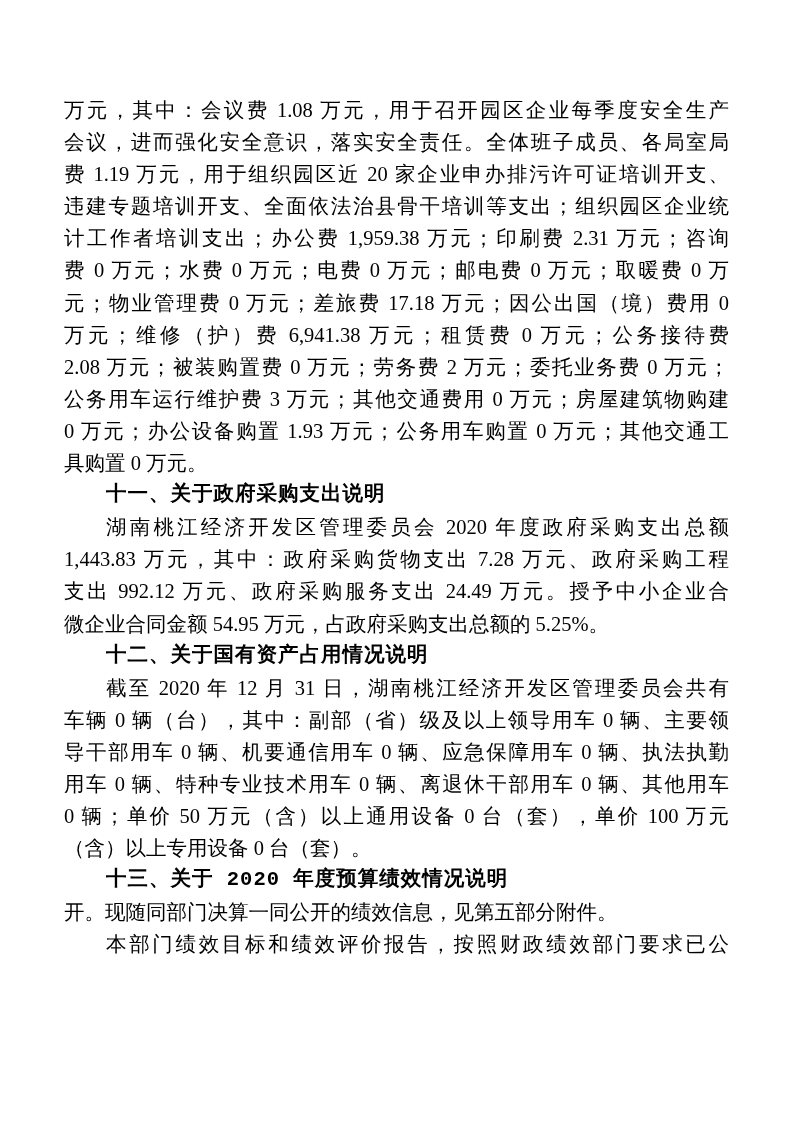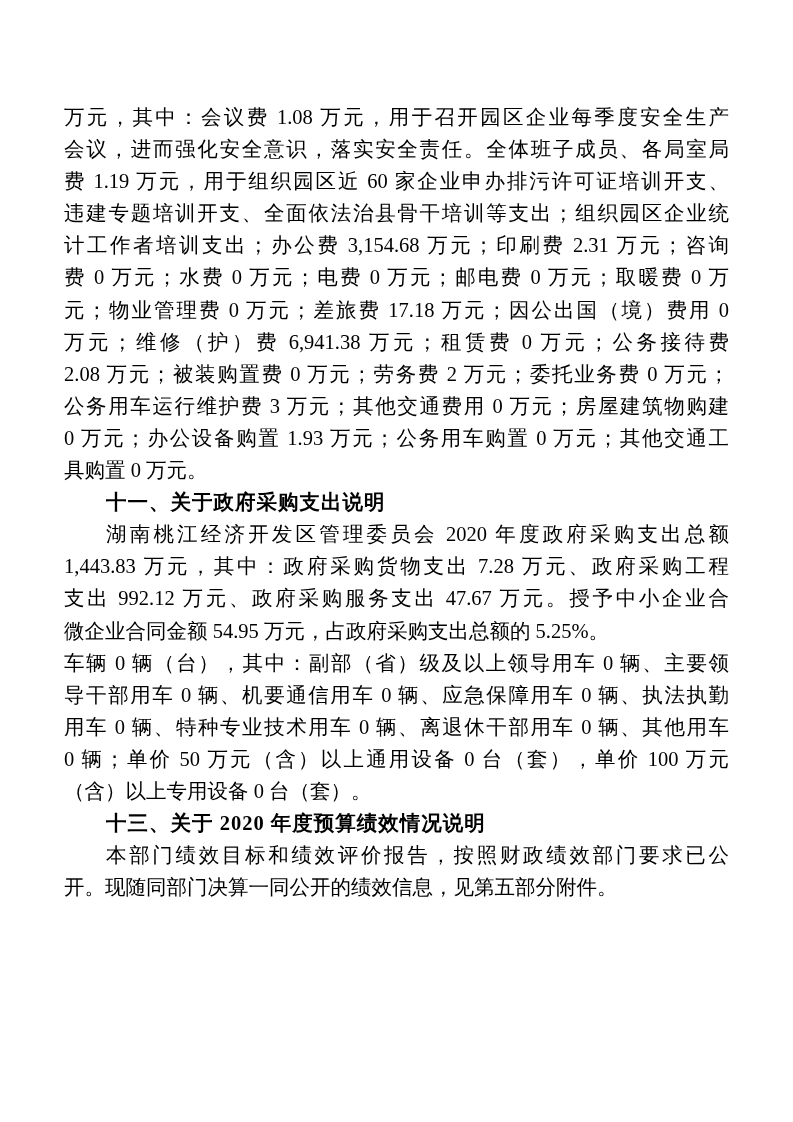--- a/index.html
+++ b/index.html
@@ -10,70 +10,72 @@
   .page {
     position: relative;
     width: 793px;
     height: 1122px;
     background: #ffffff;
     overflow: hidden;
   }
   .content {
     position: absolute;
     left: 64px;
-    top: 101px;
+    top: 94px;
     width: 665px;
   }
   .line {
     font-family: "Liberation Serif", "DejaVu Serif", serif;
     font-size: 20.5px;
     color: #000000;
     height: 32.1px;
     line-height: 32.1px;
     white-space: nowrap;
     overflow: visible;
   }
   .line.fill {
     white-space: normal;
     text-align: justify;
     text-align-last: justify;
   }
   .line.indent {
     padding-left: 42px;
   }
   .line.heading {
-    font-family: Liberation Serif, serif;
+    font-family: Liberation Mono, monospace;
     font-weight: 700;
     letter-spacing: 1px;
   }
 </style>
 </head>
 <body>
 
 <div class="page">
   <div class="content">
       <div class="line fill">万元，其中：会议费 1.08 万元，用于召开园区企业每季度安全生产</div>
       <div class="line fill">会议，进而强化安全意识，落实安全责任。全体班子成员、各局室局</div>
-      <div class="line fill">费 1.19 万元，用于组织园区近 60 家企业申办排污许可证培训开支、</div>
+      <div class="line fill">费 1.19 万元，用于组织园区近 20 家企业申办排污许可证培训开支、</div>
       <div class="line fill">违建专题培训开支、全面依法治县骨干培训等支出；组织园区企业统</div>
-      <div class="line fill">计工作者培训支出；办公费 3,154.68 万元；印刷费 2.31 万元；咨询</div>
+      <div class="line fill">计工作者培训支出；办公费 1,959.38 万元；印刷费 2.31 万元；咨询</div>
       <div class="line fill">费 0 万元；水费 0 万元；电费 0 万元；邮电费 0 万元；取暖费 0 万</div>
       <div class="line fill">元；物业管理费 0 万元；差旅费 17.18 万元；因公出国（境）费用 0</div>
       <div class="line fill">万元；维修（护）费 6,941.38 万元；租赁费 0 万元；公务接待费</div>
       <div class="line fill">2.08 万元；被装购置费 0 万元；劳务费 2 万元；委托业务费 0 万元；</div>
       <div class="line fill">公务用车运行维护费 3 万元；其他交通费用 0 万元；房屋建筑物购建</div>
       <div class="line fill">0 万元；办公设备购置 1.93 万元；公务用车购置 0 万元；其他交通工</div>
       <div class="line">具购置 0 万元。</div>
       <div class="line heading indent">十一、关于政府采购支出说明</div>
       <div class="line indent fill">湖南桃江经济开发区管理委员会 2020 年度政府采购支出总额</div>
       <div class="line fill">1,443.83 万元，其中：政府采购货物支出 7.28 万元、政府采购工程</div>
-      <div class="line fill">支出 992.12 万元、政府采购服务支出 47.67 万元。授予中小企业合</div>
+      <div class="line fill">支出 992.12 万元、政府采购服务支出 24.49 万元。授予中小企业合</div>
       <div class="line">微企业合同金额 54.95 万元，占政府采购支出总额的 5.25%。</div>
+      <div class="line heading indent">十二、关于国有资产占用情况说明</div>
+      <div class="line indent fill">截至 2020 年 12 月 31 日，湖南桃江经济开发区管理委员会共有</div>
       <div class="line fill">车辆 0 辆（台），其中：副部（省）级及以上领导用车 0 辆、主要领</div>
       <div class="line fill">导干部用车 0 辆、机要通信用车 0 辆、应急保障用车 0 辆、执法执勤</div>
       <div class="line fill">用车 0 辆、特种专业技术用车 0 辆、离退休干部用车 0 辆、其他用车</div>
       <div class="line fill">0 辆；单价 50 万元（含）以上通用设备 0 台（套），单价 100 万元</div>
       <div class="line">（含）以上专用设备 0 台（套）。</div>
       <div class="line heading indent">十三、关于 2020 年度预算绩效情况说明</div>
+      <div class="line">开。现随同部门决算一同公开的绩效信息，见第五部分附件。</div>
       <div class="line indent fill">本部门绩效目标和绩效评价报告，按照财政绩效部门要求已公</div>
-      <div class="line">开。现随同部门决算一同公开的绩效信息，见第五部分附件。</div>
     </div>
 </div>
 
 </body></html>

